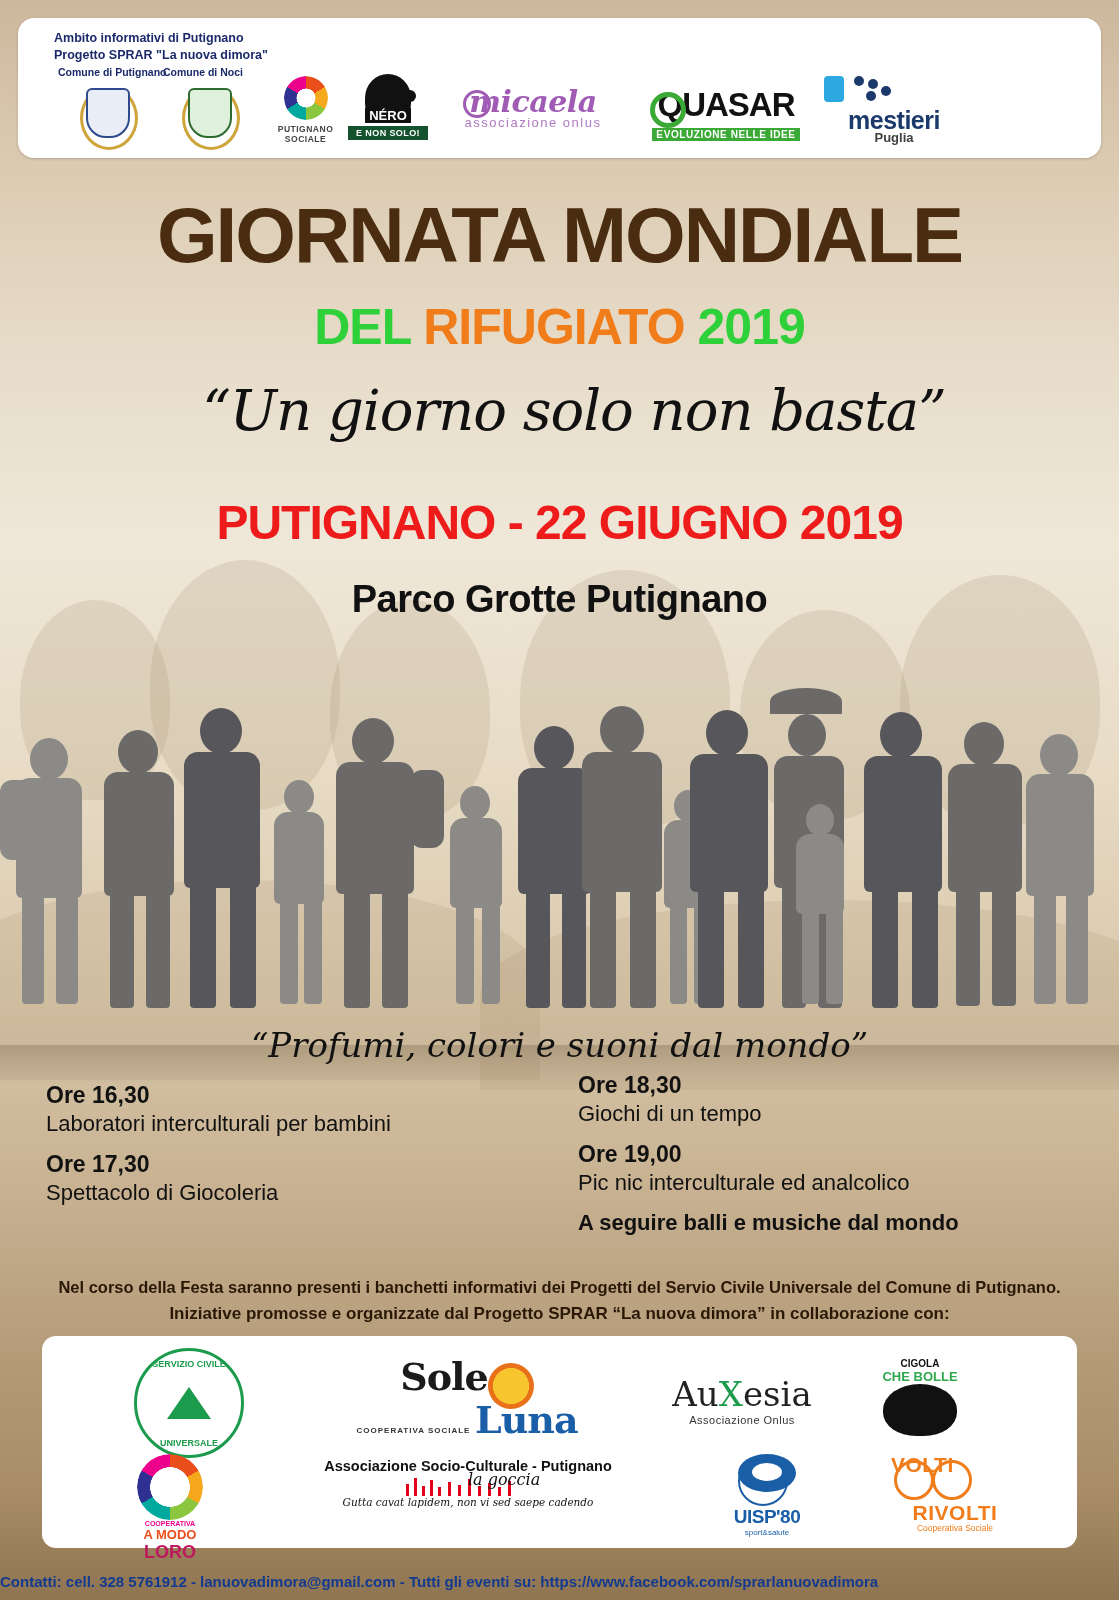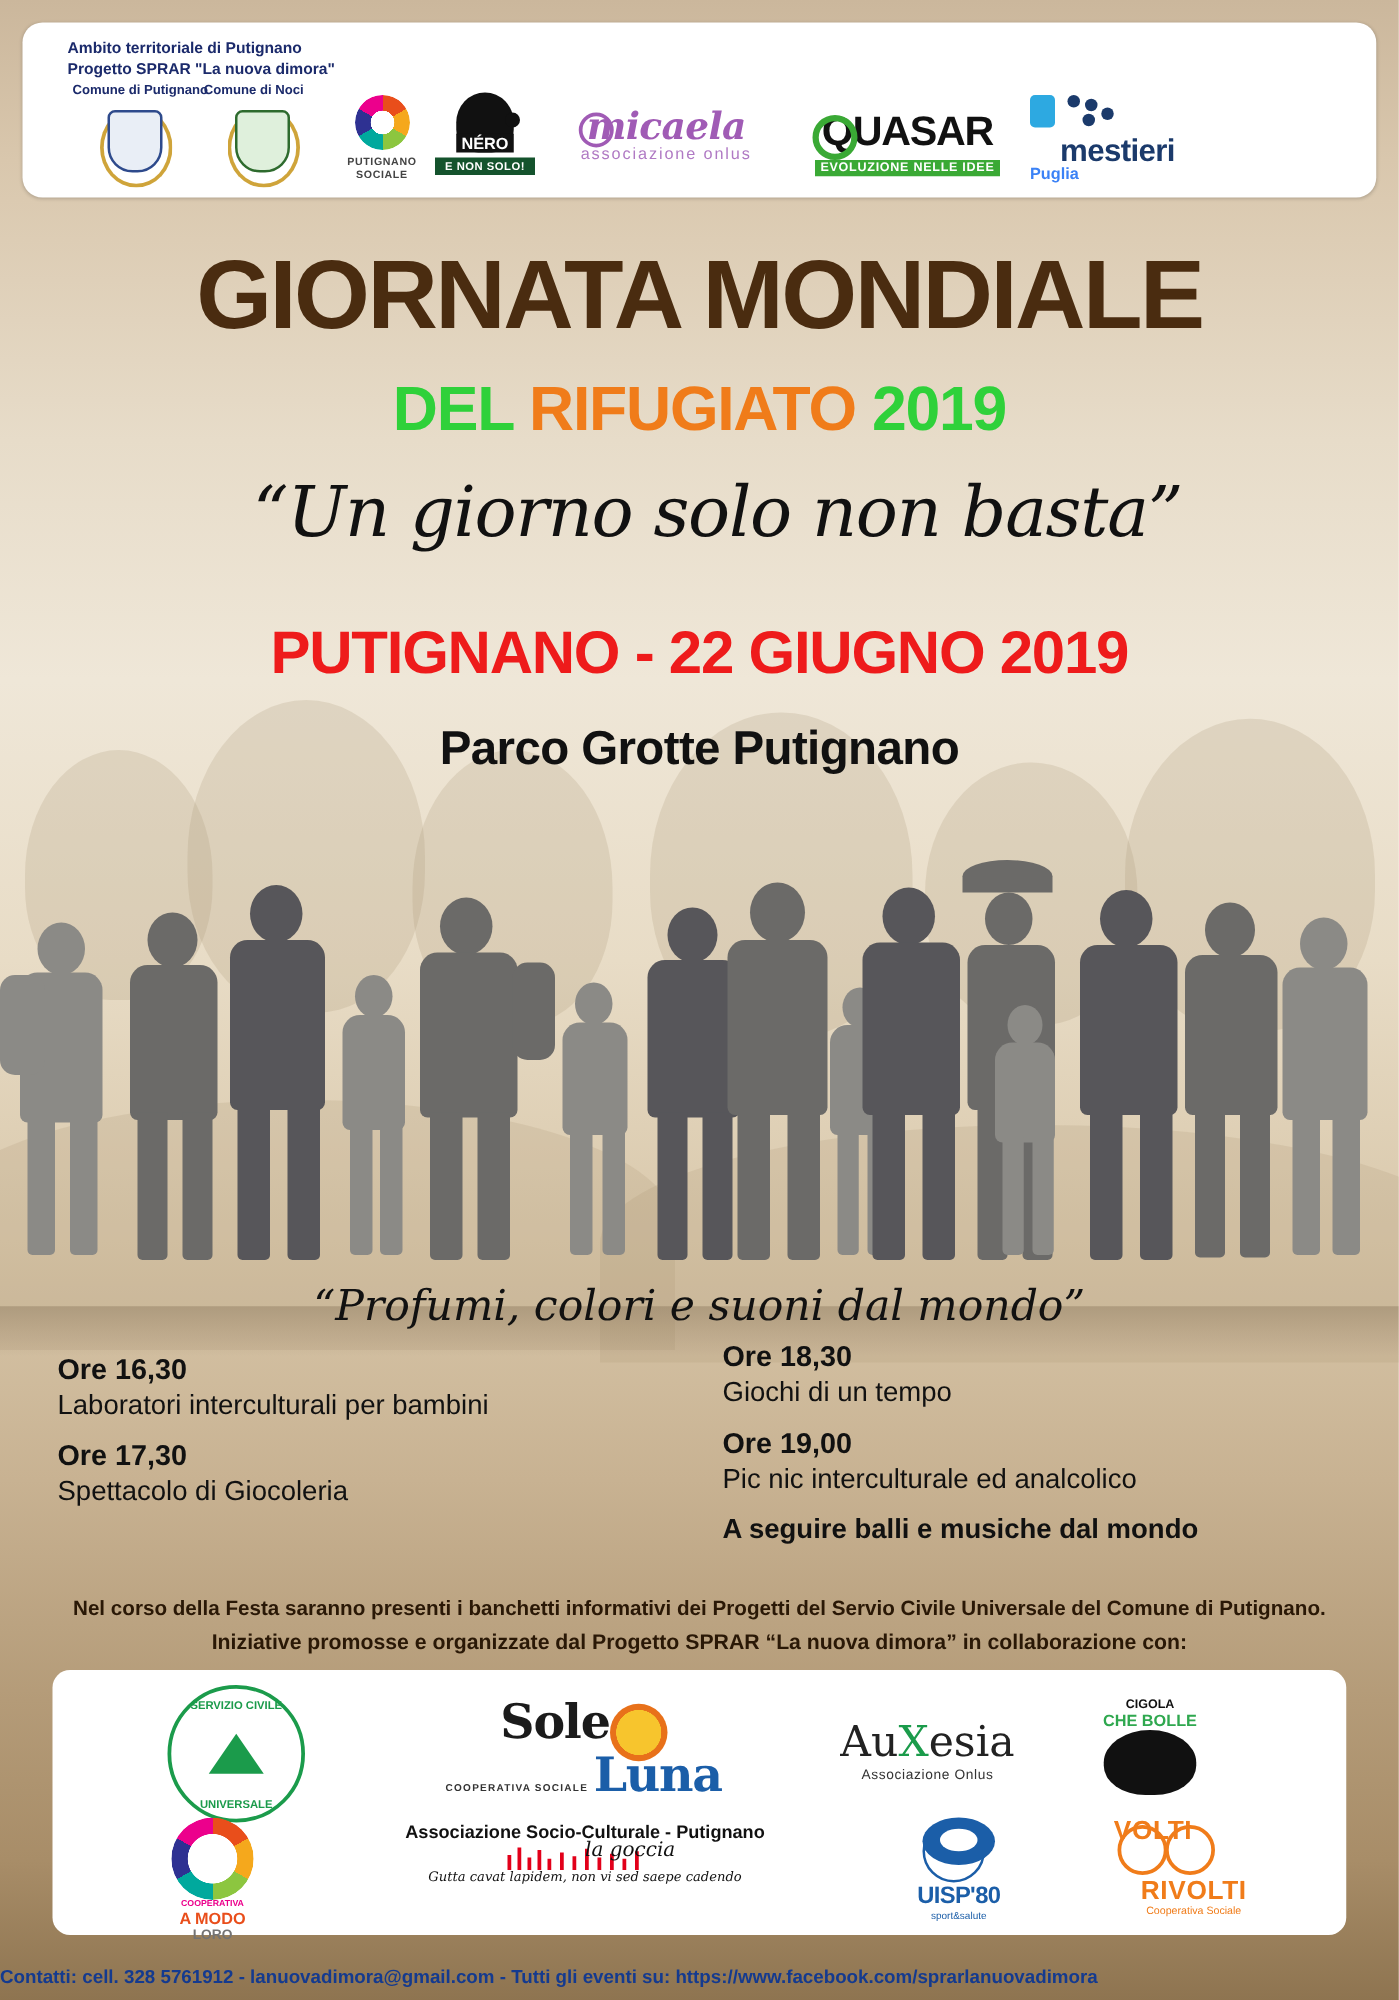--- a/index.html
+++ b/index.html
@@ -46,21 +46,21 @@
   .logo-micaela .mark{position:absolute;left:-6px;top:6px;width:22px;height:22px;border-radius:50%;border:3px solid #a05bb5;}
 
   .logo-quasar .name{font-size:33px;font-weight:bold;color:#111;letter-spacing:-1px;}
   .logo-quasar .sub{background:#3aa935;color:#fff;font-size:10px;font-weight:bold;letter-spacing:.6px;padding:1px 4px;margin-top:-3px;}
   .logo-quasar .dot{position:absolute;left:4px;top:6px;width:26px;height:26px;border-radius:50%;border:5px solid #3aa935;}
 
   .logo-mestieri .sq{width:20px;height:26px;background:#2da9e1;border-radius:4px;display:inline-block;vertical-align:top;}
   .logo-mestieri .dots{display:inline-block;width:46px;height:26px;position:relative;}
   .logo-mestieri .dots i{position:absolute;width:10px;height:10px;border-radius:50%;background:#1b3a6b;}
   .logo-mestieri .name{font-size:25px;font-weight:bold;color:#1b3a6b;letter-spacing:-.5px;}
-  .logo-mestieri .reg{font-size:13px;color:#3b82f6;font-weight:bold;text-align:left;margin-top:-5px;}
+  .logo-mestieri .reg{font-size:13px;color:#404040;font-weight:bold;text-align:center;margin-top:-5px;}
 
   .logo-sprar{width:96px;height:96px;border-radius:50%;border:2px solid #2b56a5;background:#fff;position:relative;}
   .logo-sprar .t{position:absolute;left:0;right:0;top:7px;font-size:6.5px;font-weight:bold;color:#2b56a5;text-align:center;line-height:1.1;}
   .logo-sprar .globe{position:absolute;left:50%;top:30px;transform:translateX(-50%);width:30px;height:30px;border-radius:50%;background:radial-gradient(circle at 35% 35%,#8fc4e8,#2b6fb5);}
   .logo-sprar .s{position:absolute;left:0;right:0;top:62px;font-size:9px;font-weight:bold;color:#444;text-align:center;}
   .logo-sprar .s2{position:absolute;left:0;right:0;top:71px;font-size:4.6px;color:#555;text-align:center;line-height:1.15;}
   .logo-sprar .d{position:absolute;left:0;right:0;bottom:5px;font-size:6px;font-weight:bold;color:#2b56a5;text-align:center;}
 
   
   .h1{position:absolute;left:0;right:0;top:190px;text-align:center;font-size:78px;font-weight:bold;color:#4a2c10;letter-spacing:-2px;font-family:"Liberation Sans",sans-serif;}
@@ -111,21 +111,21 @@
   .aux .w{font-family:"DejaVu Serif",serif;font-size:34px;color:#222;}
   .aux .x{color:#1b9b4b;}
   .aux .sub{font-size:11px;color:#333;letter-spacing:.5px;}
 
   .cigola .tree{width:74px;height:52px;border-radius:50% 50% 45% 45%;background:#111;margin:0 auto;}
   .cigola .tx{font-size:10px;font-weight:bold;color:#111;}
   .cigola .tx2{font-size:13px;font-weight:bold;color:#2fa84f;}
 
   .amodo .ring{width:66px;height:66px;border-radius:50%;margin:0 auto;background:conic-gradient(#e94e1b 0 60deg,#f5a81c 60deg 120deg,#8cc63f 120deg 180deg,#00a99d 180deg 240deg,#2e3192 240deg 300deg,#ec008c 300deg 360deg);-webkit-mask:radial-gradient(circle,transparent 42%,#000 43%);mask:radial-gradient(circle,transparent 42%,#000 43%);}
   .amodo .t1{font-size:13px;font-weight:bold;color:#e94e1b;}
-  .amodo .t2{font-size:11px;font-weight:bold;color:#737373;}
+  .amodo .t2{font-size:18px;font-weight:bold;color:#be185d;}
   .amodo .t0{font-size:7px;font-weight:bold;color:#ec008c;}
 
   .goccia .t1{font-size:14.5px;font-weight:bold;color:#111;}
   .goccia .t2{font-family:"DejaVu Serif",serif;font-style:italic;font-size:16px;color:#111;}
   .goccia .t3{font-family:"DejaVu Serif",serif;font-style:italic;font-size:10.5px;color:#111;}
   .goccia .sky{height:22px;background:linear-gradient(180deg,#fff,#fff);position:relative;}
   .goccia .sky i{position:absolute;bottom:0;width:3px;background:#e2001a;}
 
   .uisp .disc{width:58px;height:38px;border-radius:50%;background:#1b5ea8;margin:0 auto;position:relative;}
   .uisp .disc:after{content:"";position:absolute;left:14px;top:9px;width:30px;height:18px;border-radius:50%;background:#fff;}
@@ -150,21 +150,21 @@
   <div class="tree" style="left:520px;top:570px;width:210px;height:260px;"></div>
   <div class="tree" style="left:740px;top:610px;width:170px;height:210px;"></div>
   <div class="tree" style="left:900px;top:575px;width:200px;height:250px;"></div>
   <div class="hill" style="left:-60px;top:880px;width:600px;height:200px;"></div>
   <div class="hill" style="left:480px;top:900px;width:700px;height:190px;"></div>
 </div>
 
 <div class="logo-bar">
 
   <div class="ambito">
-    <div>Ambito territoriale di Putignano</div>
+    <div>Ambito informativi di Putignano</div>
     <div>Progetto SPRAR "La nuova dimora"</div>
   </div>
 
   <div class="comune-lbl" style="left:40px;top:48px;">Comune di Putignano</div>
   <div class="comune-lbl" style="left:145px;top:48px;">Comune di Noci</div>
 
   <div class="crest" style="left:62px;top:66px;">
     <div class="laurel"></div>
       <div class="shield"></div>
   </div>

